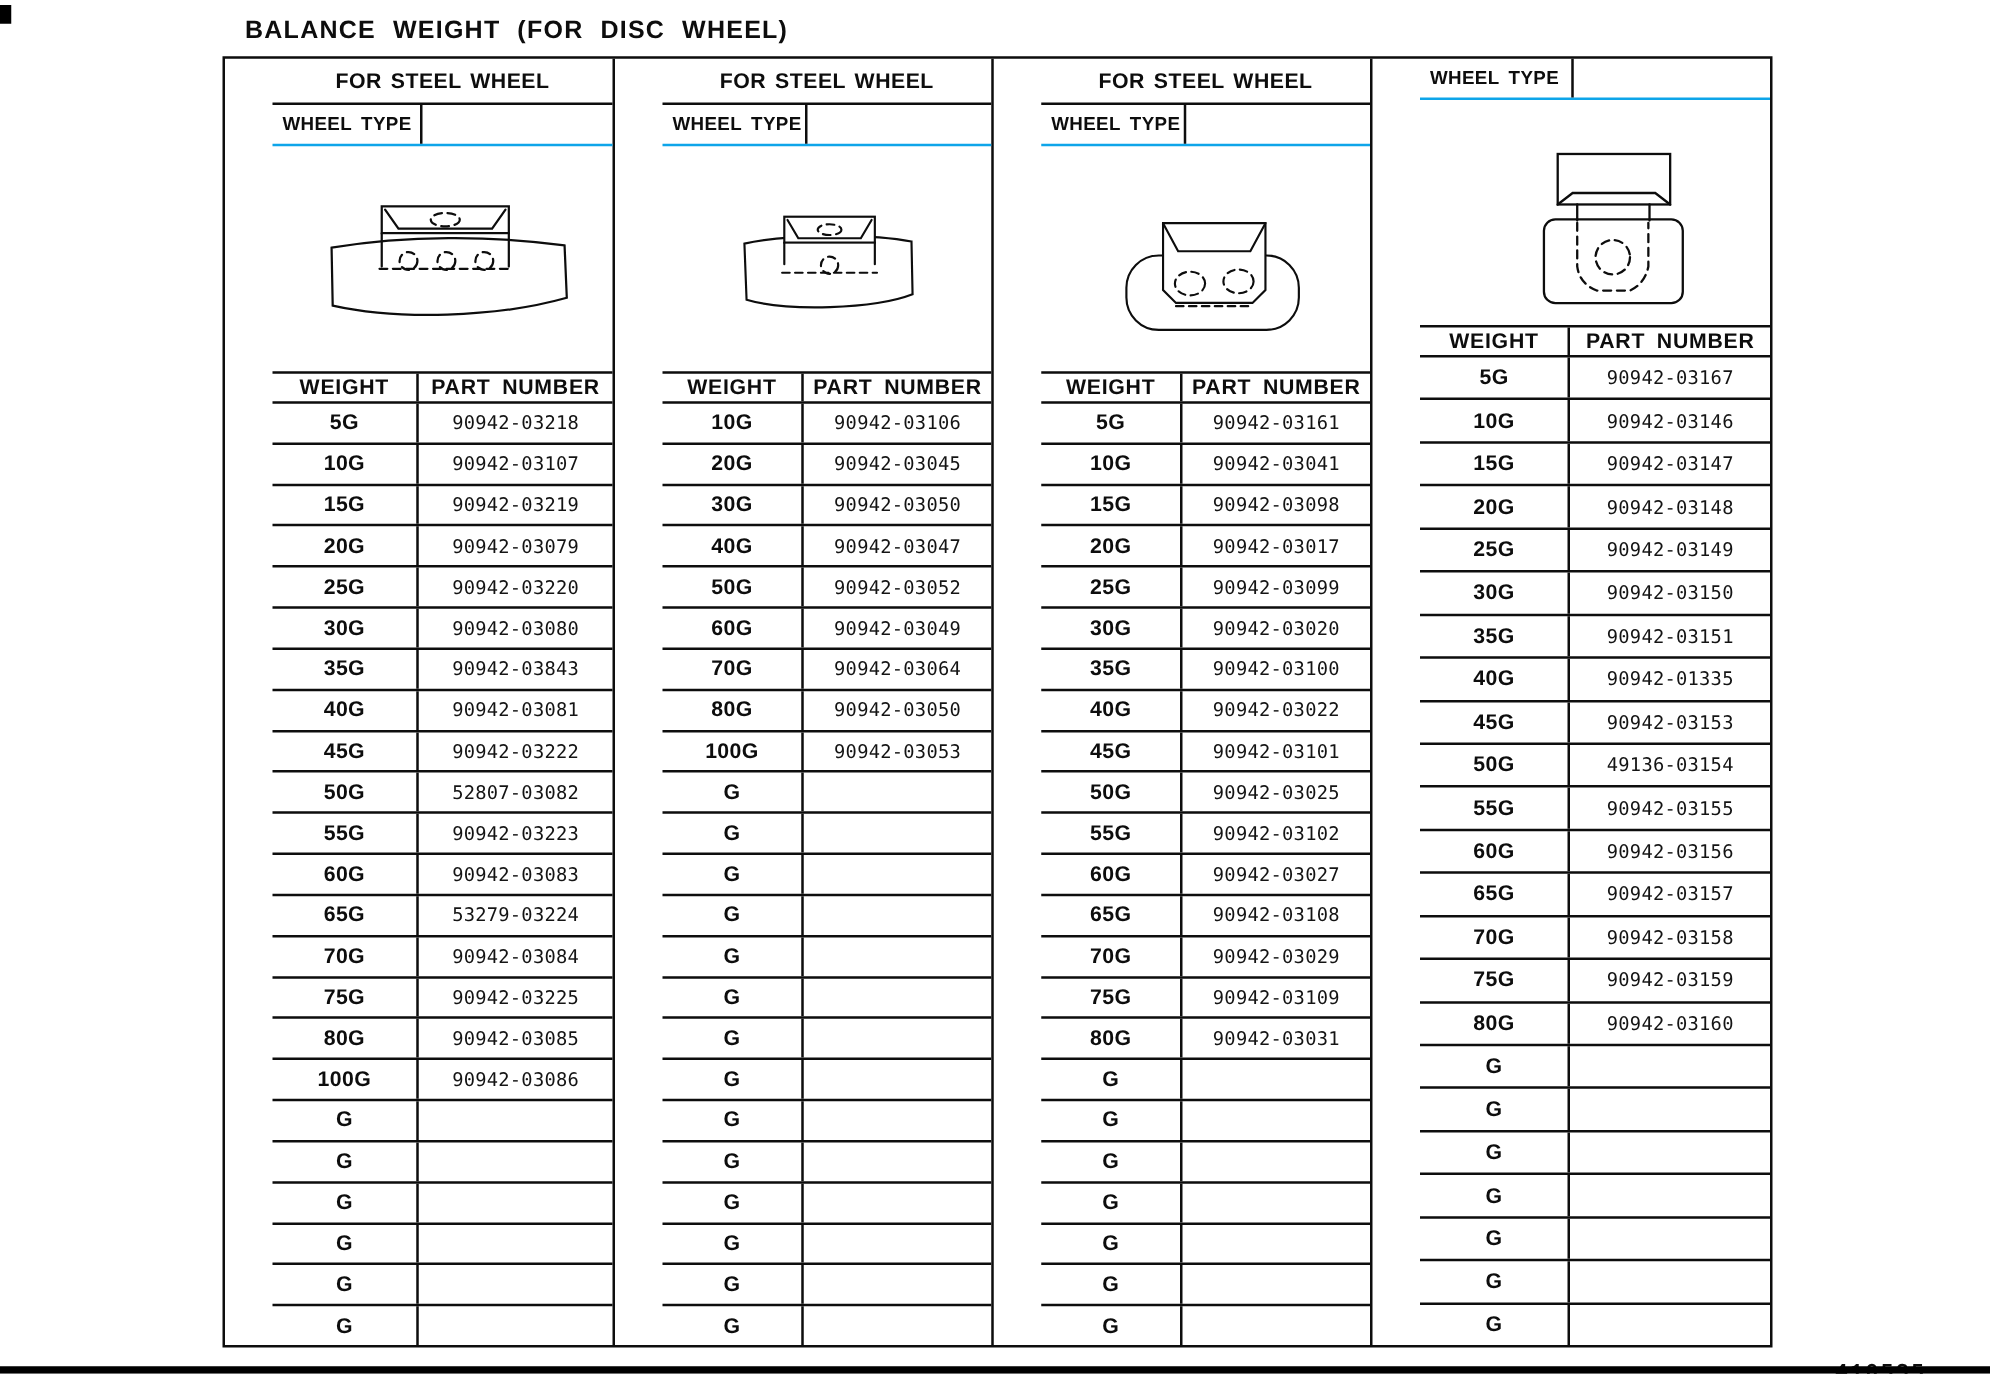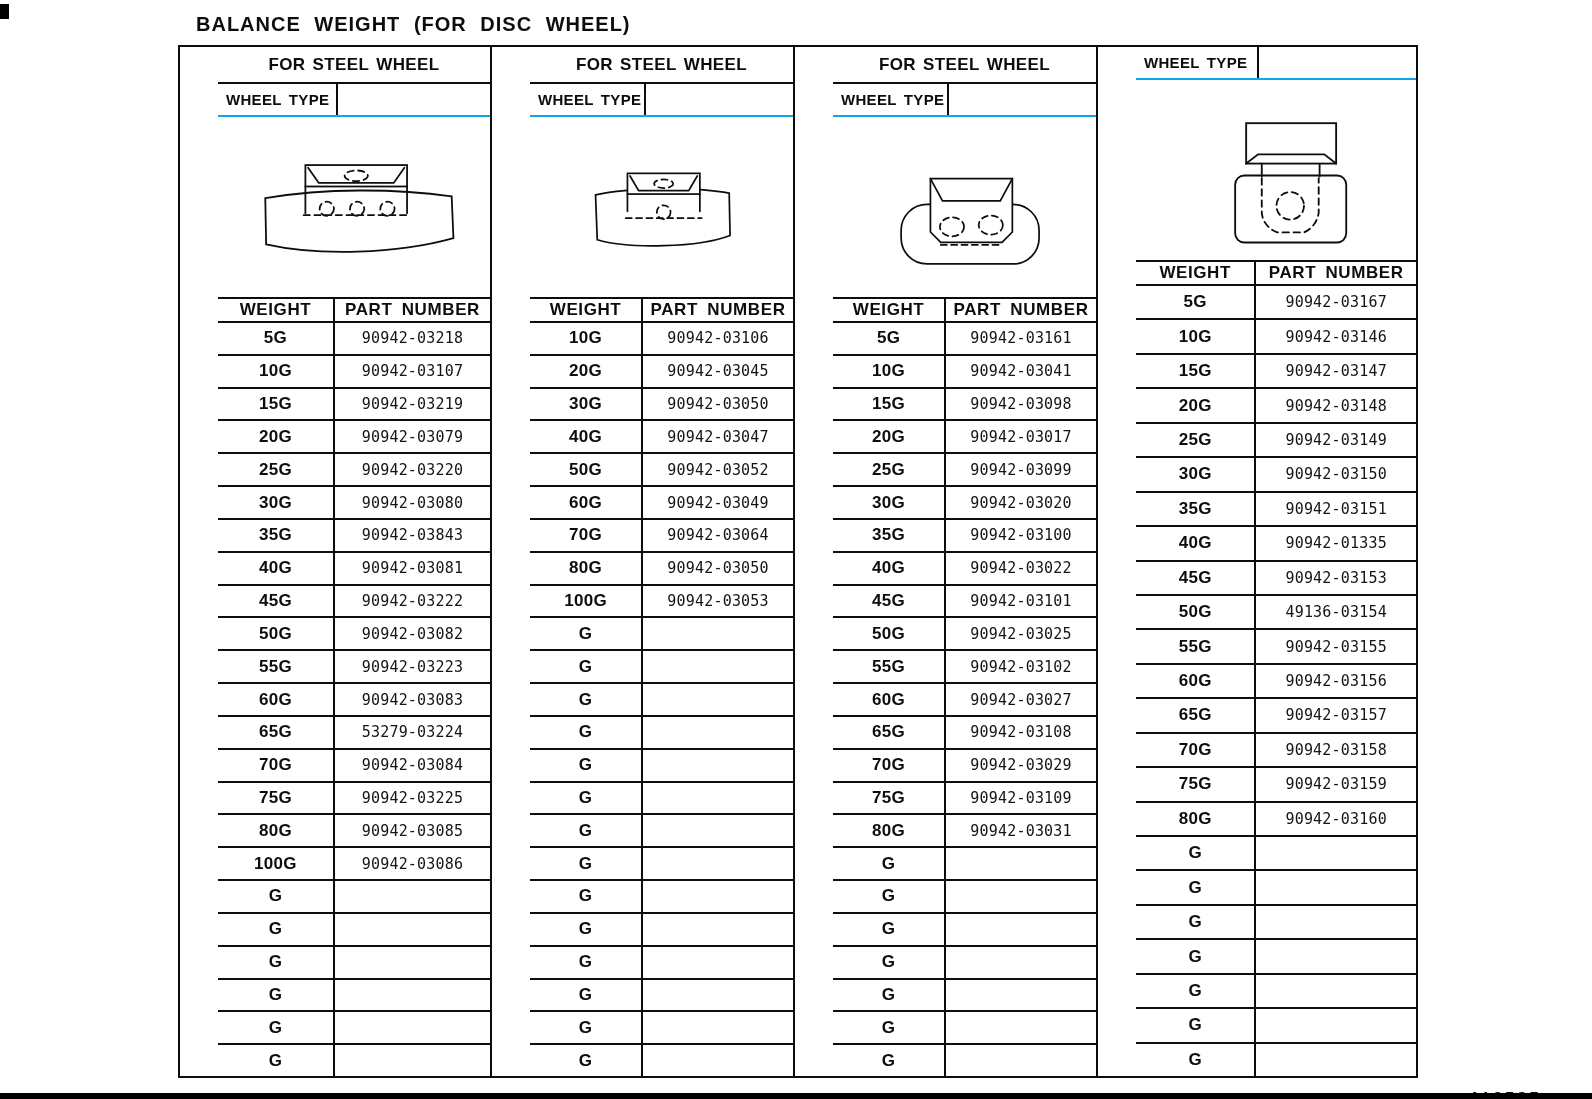--- a/index.html
+++ b/index.html
@@ -146,21 +146,21 @@
         <div class="data-row">
           <div class="weight-cell">40G</div>
           <div class="part-cell">90942-03081</div>
         </div>
         <div class="data-row">
           <div class="weight-cell">45G</div>
           <div class="part-cell">90942-03222</div>
         </div>
         <div class="data-row">
           <div class="weight-cell">50G</div>
-          <div class="part-cell">90942-03082</div>
+          <div class="part-cell">52807-03082</div>
         </div>
         <div class="data-row">
           <div class="weight-cell">55G</div>
           <div class="part-cell">90942-03223</div>
         </div>
         <div class="data-row">
           <div class="weight-cell">60G</div>
           <div class="part-cell">90942-03083</div>
         </div>
         <div class="data-row">

